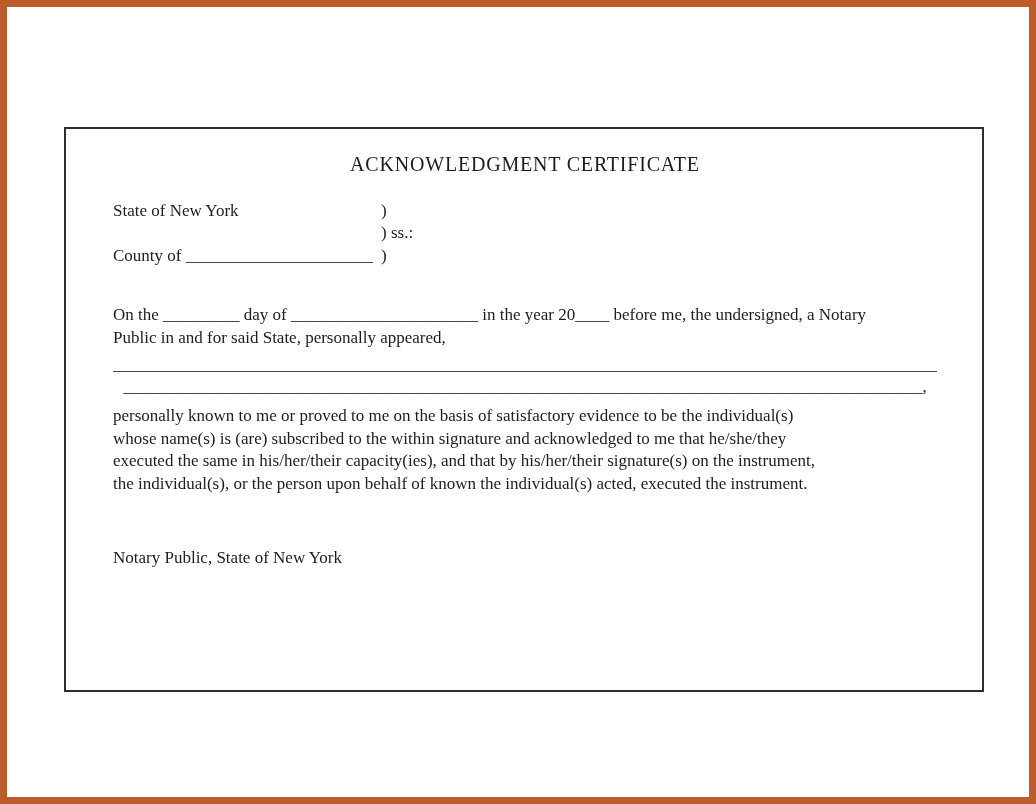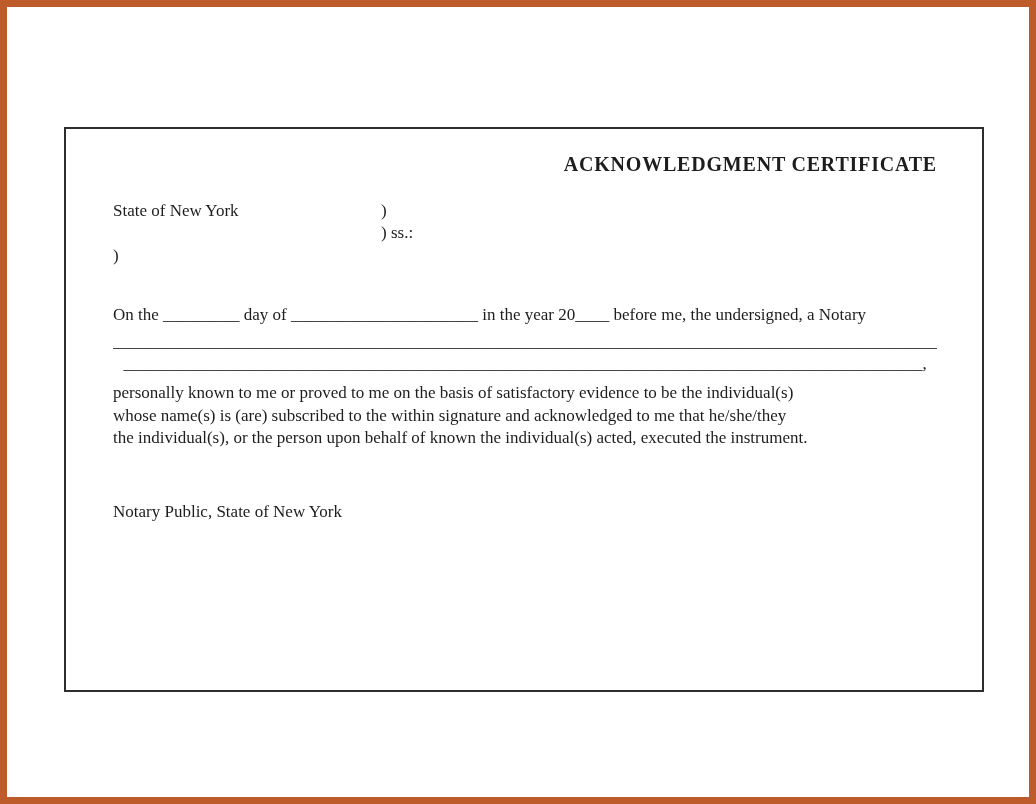--- a/index.html
+++ b/index.html
@@ -24,23 +24,23 @@
     top: 120px;
     width: 920px;
     height: 565px;
     box-sizing: border-box;
     border: 2px solid #2e2e2e;
     padding: 16px 45px 0 47px;
     background: #ffffff;
   }
   .title {
     font-size: 20px;
-    font-weight: bold;
+    font-weight: normal;
     letter-spacing: 0.8px;
-    text-align: right;
+    text-align: center;
     margin: 8px 0 0 0;
   }
   .venue {
     margin-top: 24px;
     font-size: 17px;
   }
   .venue-row {
     display: flex;
     line-height: 22.4px;
   }
@@ -97,36 +97,39 @@
     <div class="venue">
       <div class="venue-row">
         <span class="venue-left">State of New York</span>
         <span class="venue-paren">)</span>
       </div>
       <div class="venue-row">
         <span class="venue-left"></span>
         <span class="venue-paren">) ss.:</span>
       </div>
       <div class="venue-row">
+        <span class="venue-left">County of ______________________</span>
         <span class="venue-paren">)</span>
       </div>
     </div>
 
     <div class="opening">
       <div class="text-line">On the _________ day of ______________________ in the year 20____ before me, the undersigned, a Notary</div>
+      <div class="text-line">Public in and for said State, personally appeared,</div>
     </div>
 
     <div class="rules">
       <div class="rule-line">_________________________________________________________________________________________________</div>
       <div class="rule-line">______________________________________________________________________________________________,</div>
     </div>
 
     <div class="statement">
       <div class="text-line">personally known to me or proved to me on the basis of satisfactory evidence to be the individual(s)</div>
       <div class="text-line">whose name(s) is (are) subscribed to the within signature and acknowledged to me that he/she/they</div>
+      <div class="text-line">executed the same in his/her/their capacity(ies), and that by his/her/their signature(s) on the instrument,</div>
       <div class="text-line">the individual(s), or the person upon behalf of known the individual(s) acted, executed the instrument.</div>
     </div>
 
     <div class="signature">
       <div class="sig-label">Notary Public, State of New York</div>
     </div>
 
   </div>
 </div>
 

